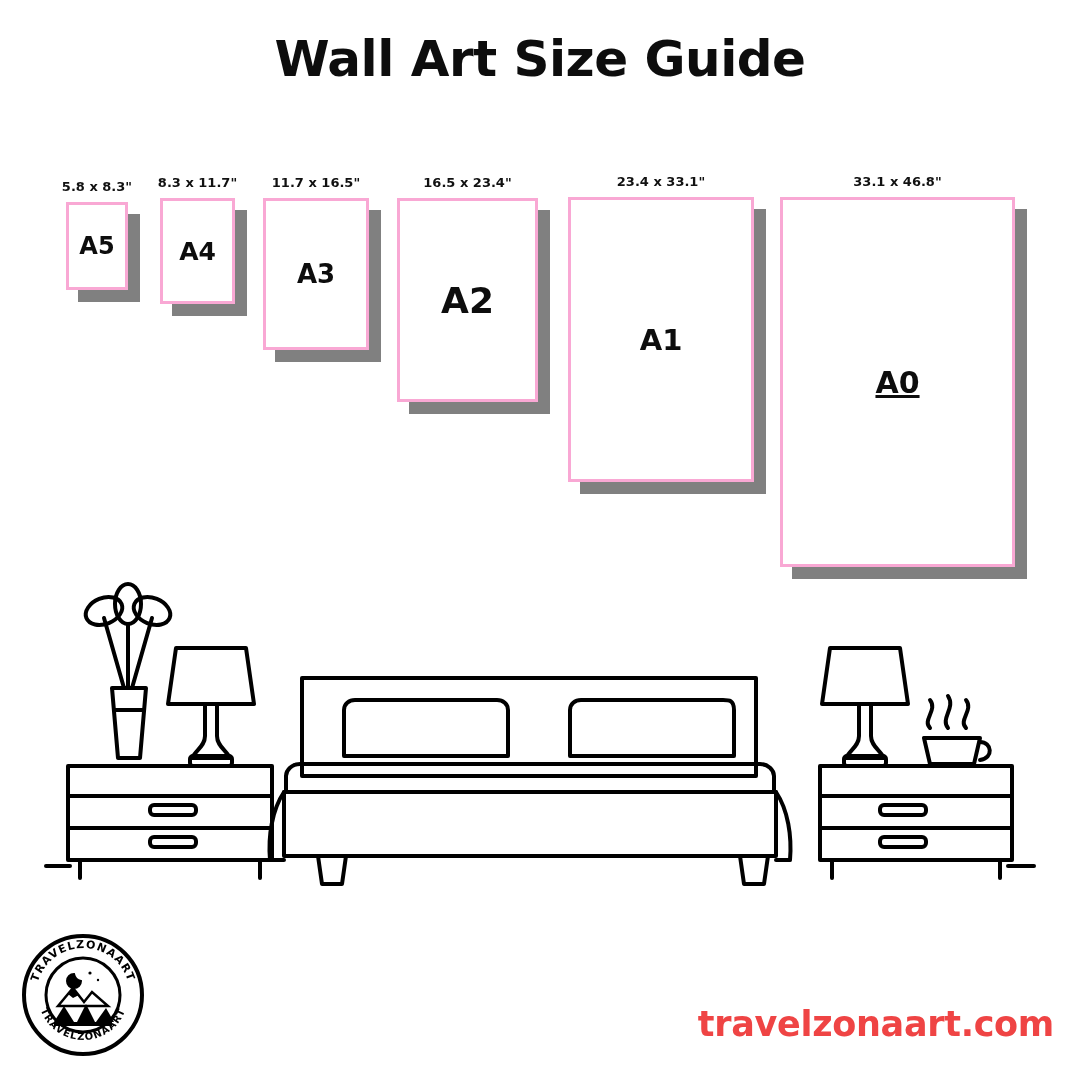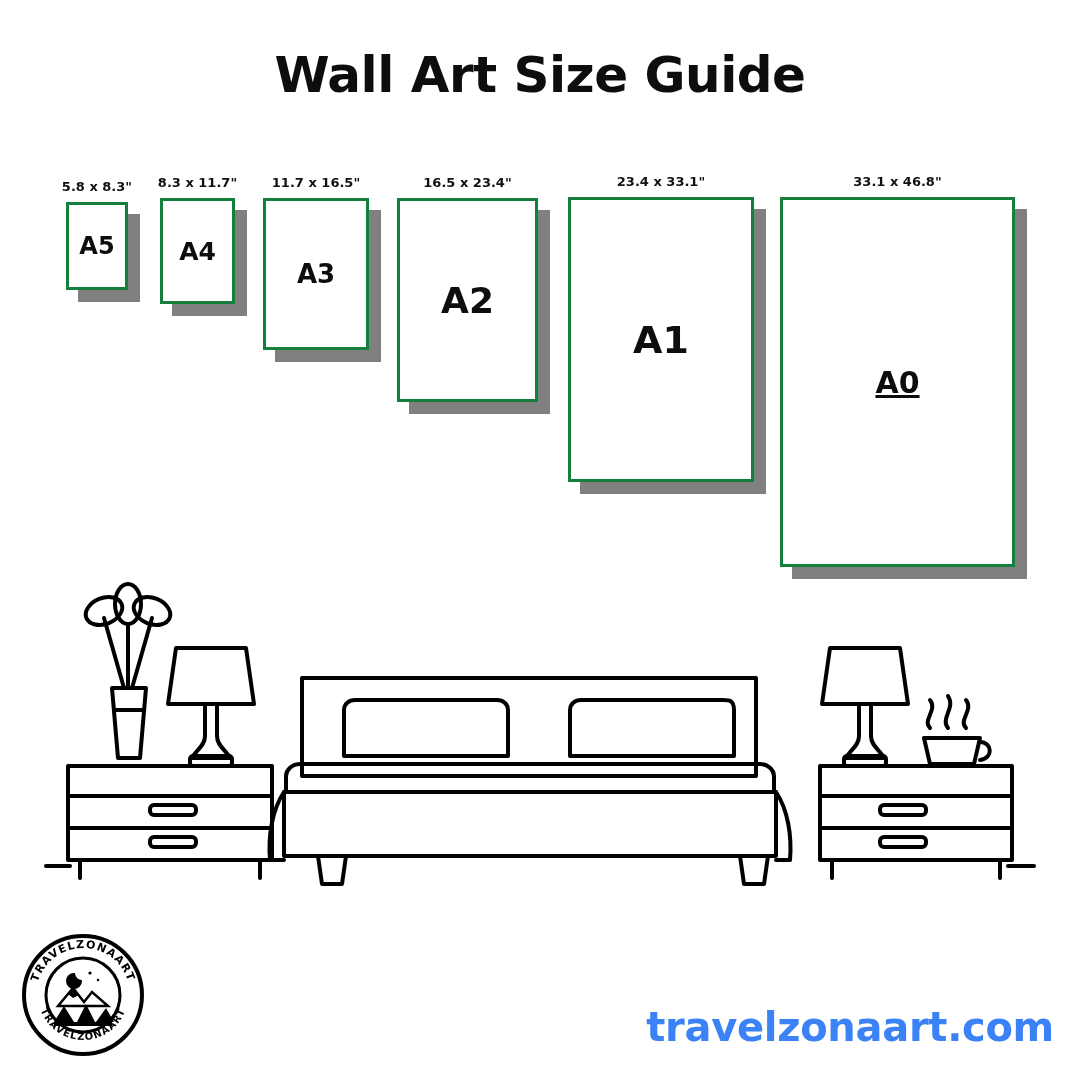--- a/index.html
+++ b/index.html
@@ -12,21 +12,21 @@
     height: 1080px;
     position: relative;
     overflow: hidden;
     font-family: "DejaVu Sans", "Liberation Sans", sans-serif;
     color: #111111;
   }
 
   
   #page-title {
     position: absolute;
-    top: 46px;
+    top: 30px;
     left: 0;
     width: 1080px;
     text-align: center;
     font-size: 50px;
     font-weight: bold;
     letter-spacing: -0.5px;
     color: #0d0d0d;
   }
 
   
@@ -59,36 +59,36 @@
     width: 100%;
     height: 100%;
   }
   .frame-box {
     position: absolute;
     left: 0;
     top: 0;
     width: 100%;
     height: 100%;
     background: #ffffff;
-    border: 3px solid #15803d;
+    border: 3px solid #f9a8d4;
     box-sizing: border-box;
     display: flex;
     align-items: center;
     justify-content: center;
   }
   .frame-label {
     font-size: 26px;
     font-weight: bold;
     color: #0d0d0d;
   }
   .frame-group.a5 .frame-label { font-size: 24px; }
   .frame-group.a4 .frame-label { font-size: 25px; text-align: center; }
   .frame-group.a3 .frame-label { font-size: 26px; }
   .frame-group.a2 .frame-label { font-size: 36px; }
-  .frame-group.a1 .frame-label { font-size: 38px; }
+  .frame-group.a1 .frame-label { font-size: 29px; }
   .frame-group.a0 .frame-label { font-size: 30px; text-decoration: underline; }
 
   
   #bedroom-illustration {
     position: absolute;
     left: 0;
     top: 560px;
     width: 1080px;
     height: 360px;
   }
@@ -98,23 +98,23 @@
     position: absolute;
     left: 18px;
     top: 930px;
     width: 130px;
     height: 130px;
   }
   #site-url {
     position: absolute;
     right: 26px;
     top: 1004px;
-    font-size: 40px;
-    font-weight: bold;
-    color: #3b82f6;
+    font-size: 35px;
+    font-weight: bold;
+    color: #ef4444;
     letter-spacing: -0.3px;
   }
 </style>
 </head>
 <body>
 
 <div id="page-title">Wall Art Size Guide</div>
 
 <div id="size-chart">
 

